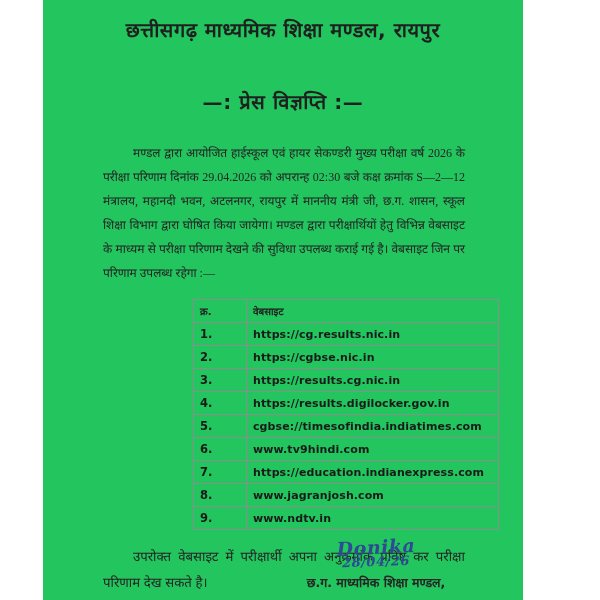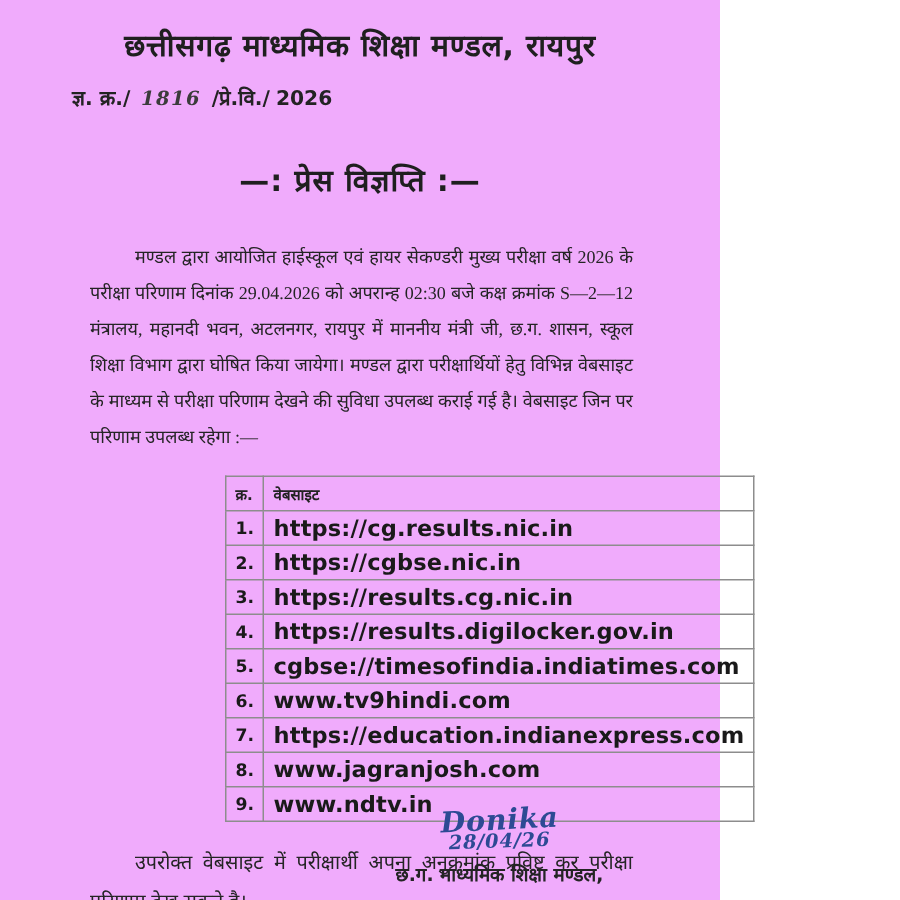--- a/index.html
+++ b/index.html
@@ -13,23 +13,24 @@
     font-family: "Liberation Sans", sans-serif;
     color: #2b2b2b;
     overflow: hidden;
     position: relative;
   }
 
   .page {
     position: relative;
     width: 480px;
     height: 600px;
-    background: #f0abfc;
+    background: #22c55e;
     padding: 0;
     box-sizing: border-box;
+    margin-left: 43px;
   }
 
   
   .masthead {
     text-align: center;
     padding-top: 18px;
     font-family: "DejaVu Sans", sans-serif;
     font-size: 20px;
     font-weight: 700;
     letter-spacing: 0.5px;
@@ -119,21 +120,21 @@
     color: #222;
   }
   td.sn {
     width: 40px;
     font-size: 11.5px;
     font-weight: 600;
     color: #1a1a1a;
   }
   th.sn { width: 40px; text-align: center; }
   td.url {
-    font-size: 15px;
+    font-size: 11px;
     font-weight: 600;
     color: #1a1a1a;
     letter-spacing: 0.1px;
   }
 
   
   .closing {
     margin: 14px 58px 0 60px;
     font-family: Liberation Sans, sans-serif;
     font-size: 13.2px;
@@ -188,26 +189,20 @@
   }
 </style>
 </head>
 <body>
 
 <div class="page">
 
   <div class="masthead">छत्तीसगढ़ माध्यमिक शिक्षा मण्डल, रायपुर</div>
 
   <div class="ref-row">
-    <div class="ref-left">
-      <span>ज्ञ. क्र./</span>
-      <span class="handwritten hw-ref">1816</span>
-      <span>/प्रे.वि./</span>
-      <span>2026</span>
-    </div>
   </div>
 
   <div class="press-title">—: प्रेस विज्ञप्ति :—</div>
 
   <div class="body-text">मण्डल द्वारा आयोजित हाईस्कूल एवं हायर सेकण्डरी मुख्य परीक्षा वर्ष 2026 के परीक्षा परिणाम दिनांक 29.04.2026 को अपरान्ह 02:30 बजे कक्ष क्रमांक S—2—12 मंत्रालय, महानदी भवन, अटलनगर, रायपुर में माननीय मंत्री जी, छ.ग. शासन, स्कूल शिक्षा विभाग द्वारा घोषित किया जायेगा। मण्डल द्वारा परीक्षार्थियों हेतु विभिन्न वेबसाइट के माध्यम से परीक्षा परिणाम देखने की सुविधा उपलब्ध कराई गई है। वेबसाइट जिन पर परिणाम उपलब्ध रहेगा :—</div>
 
   <div class="table-wrap">
     <table class="sites">
       <thead>
         <tr>

